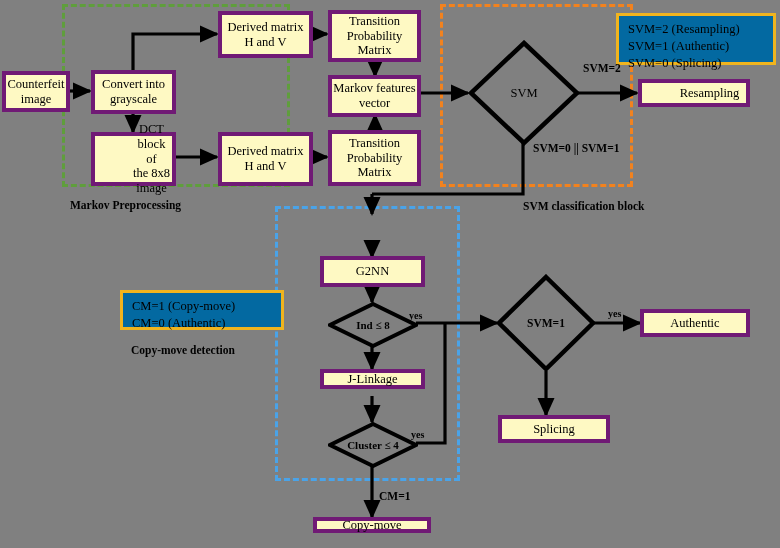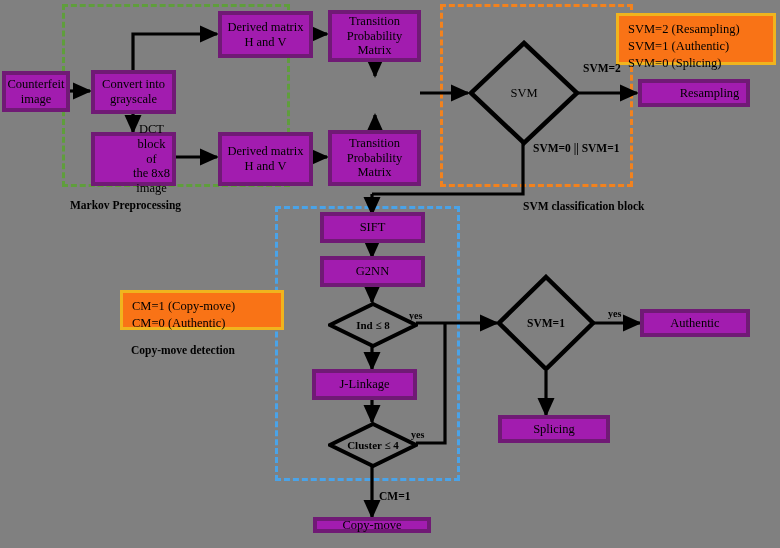--- a/index.html
+++ b/index.html
@@ -8,21 +8,21 @@
     background:#808080;
     font-family:"Liberation Serif", serif;
     overflow:hidden;
     position:relative;
   }
   #canvas{position:absolute;left:0;top:0;width:780px;height:548px;}
 
   
   .box{
     position:absolute;
-    background:#a21caf;
+    background:#fef9c3;
     border:2px solid #701a75;
     box-sizing:border-box;
     display:flex;align-items:center;justify-content:center;
     text-align:center;
     font-family:"Liberation Serif", serif;
     font-size:12.5px;
     line-height:1.18;
     color:#000;
     white-space:pre-line;
   }
@@ -62,21 +62,21 @@
     font-weight:bold;
     font-size:11.5px;
     color:#000;
     white-space:nowrap;
     margin-top:7px;
   }
 
   
   .legend{
     position:absolute;
-    background:#f97316;
+    background:#0369a1;
     border:3px solid #f0b41e;
     box-sizing:border-box;
     padding:5px 9px;
     font-family:"Liberation Serif", serif;
     font-size:12.5px;
     line-height:1.35;
     color:#000;
     white-space:pre-line;
   }
 
@@ -174,28 +174,29 @@
 H and V</div>
 
   <div class="box thick" style="left:328px;top:10px;  width:93px;  height:52px;">Transition
 Probability
 Matrix</div>
 
   <div class="box thick" style="left:328px;top:130px; width:93px;  height:56px;">Transition
 Probability
 Matrix</div>
 
+  <div class="box thick" style="left:328px;top:75px;  width:93px;  height:42px;">Markov features
+vector</div>
 
   <div class="box thick" style="left:638px;top:79px;  width:112px; height:28px;padding-left:31px;">Resampling</div>
 
-  <div class="box thick" style="left:320px;top:212px; width:105px; height:31px;">SIFT</div>
 
   <div class="box thick" style="left:320px;top:256px; width:105px; height:31px;">G2NN</div>
 
-  <div class="box thick" style="left:312px;top:369px; width:105px; height:31px;text-align:center;">J-Linkage</div>
+  <div class="box thick" style="left:320px;top:369px; width:105px; height:20px;text-align:center;">J-Linkage</div>
 
   <div class="box thick" style="left:313px;top:517px; width:118px; height:16px;">Copy-move</div>
 
   <div class="box thick" style="left:498px;top:415px; width:112px; height:28px;">Splicing</div>
 
   <div class="box thick" style="left:640px;top:309px; width:110px; height:28px;">Authentic</div>
 
   <div class="diamond" style="left:468px;top:40px;width:112px;height:106px;">
     <svg class="dshape" viewBox="0 0 112 106" xmlns="http://www.w3.org/2000/svg">
       <polygon points="56,3 109,53 56,103 3,53" fill="none" stroke="#000" stroke-width="4.5"></polygon>

